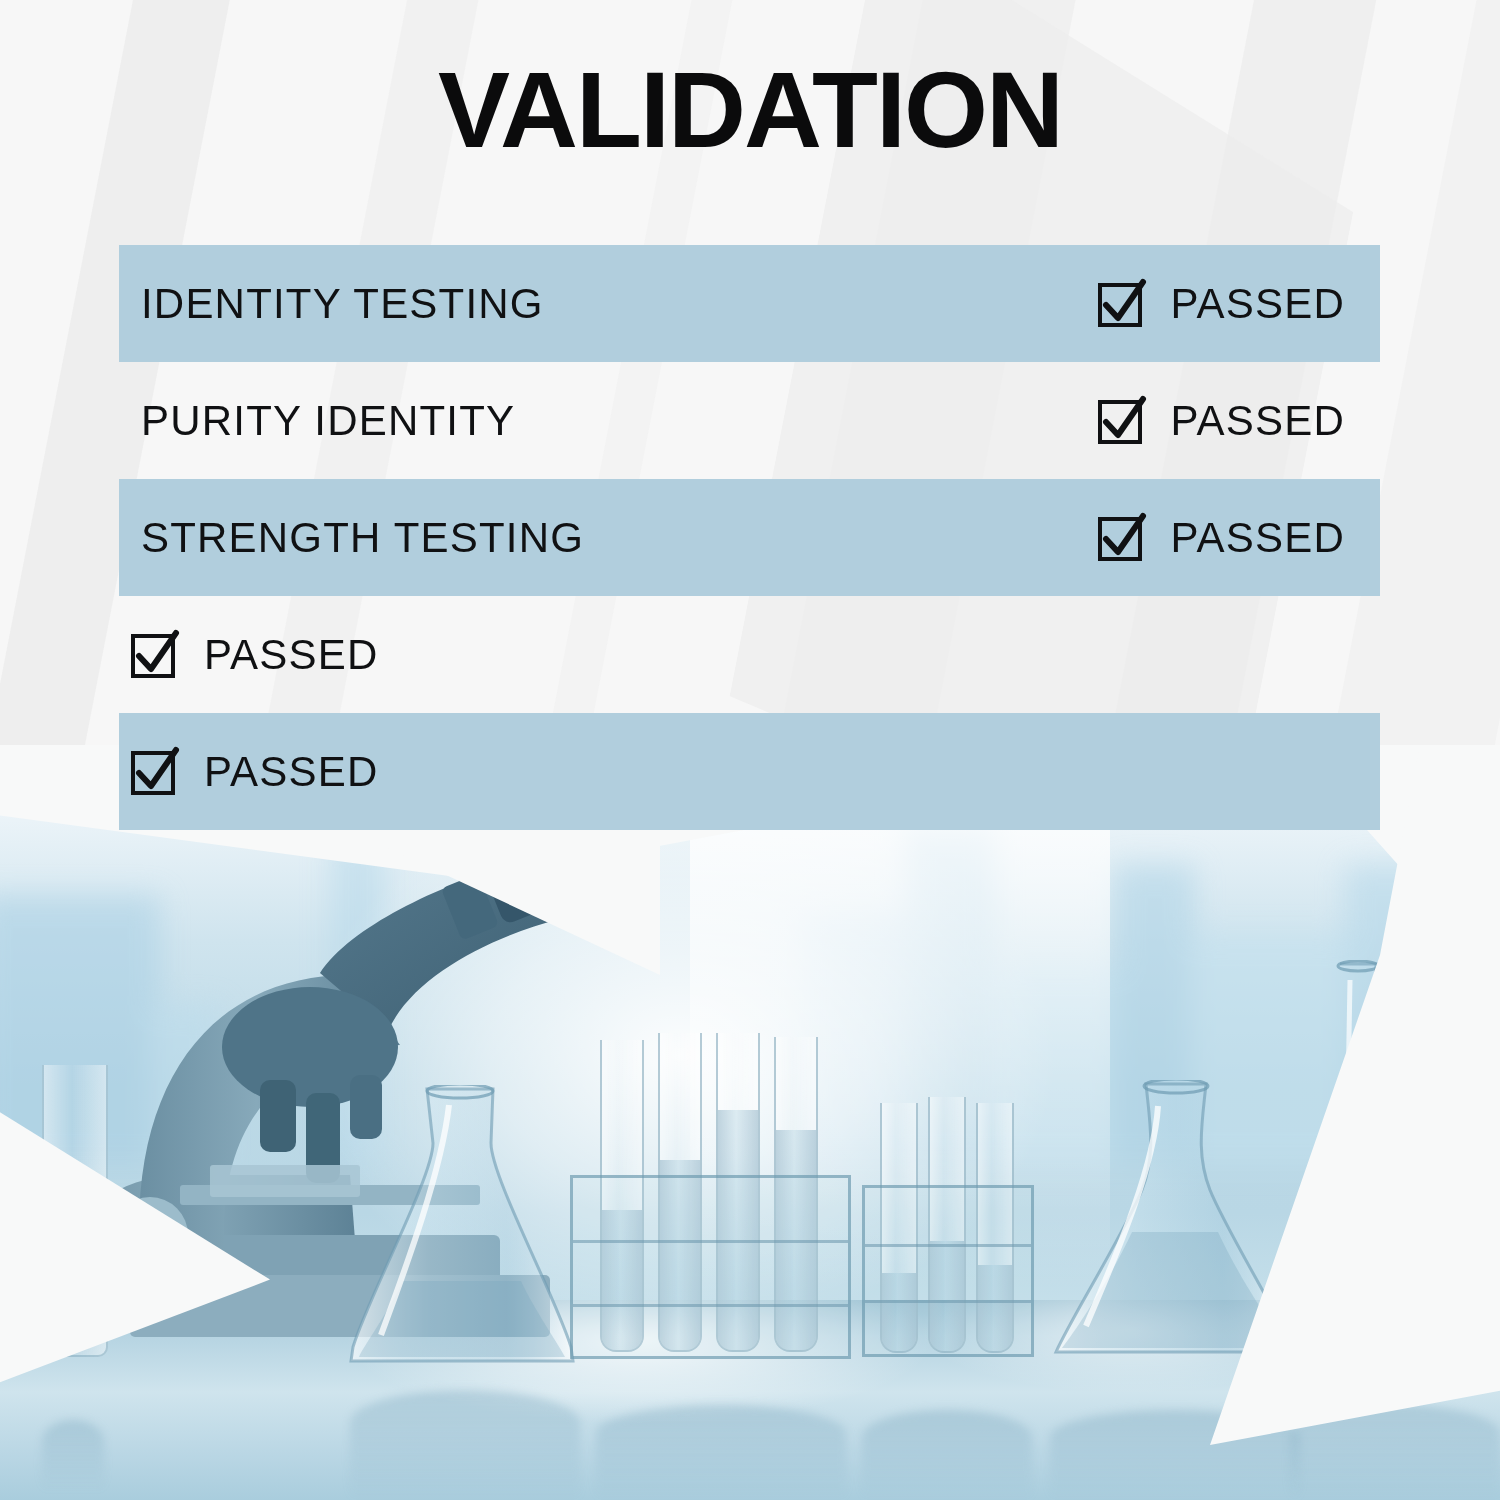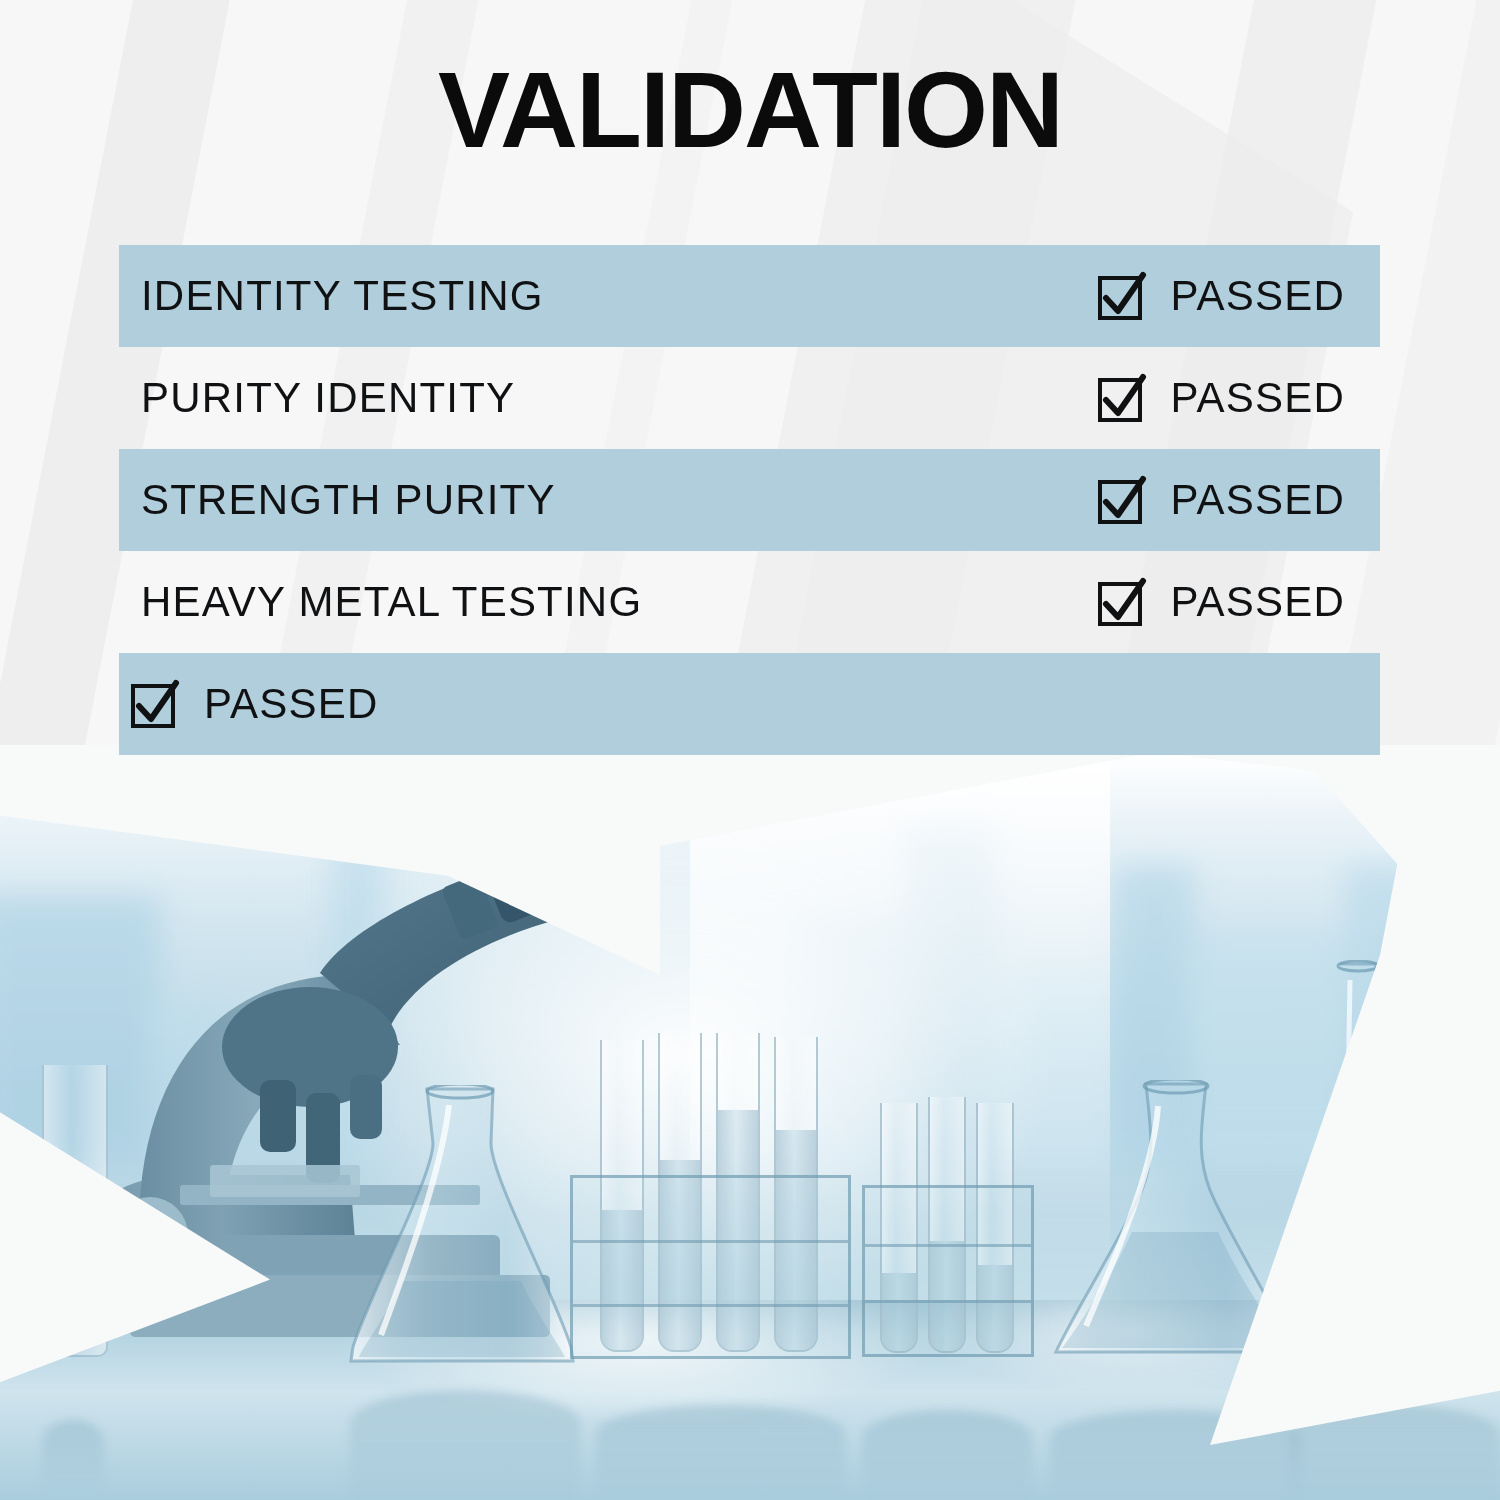--- a/index.html
+++ b/index.html
@@ -69,21 +69,21 @@
   .ovD{left:-60px;top:330px;width:330px;height:330px;clip-path:polygon(0 0,100% 62%,0 100%);}
   .ovE{left:330px;top:-10px;width:330px;height:240px;clip-path:polygon(0 0,100% 0,100% 100%,16% 46%);}
 
   
   .title{position:absolute;left:0;top:55px;width:1500px;text-align:center;z-index:5;
          font-weight:bold;font-size:108px;line-height:1.02;letter-spacing:-2px;color:#0b0b0c;
          font-family:"Liberation Sans","DejaVu Sans",sans-serif;}
 
   
   .list{position:absolute;left:119px;top:245px;width:1261px;z-index:5;}
-  .row{position:relative;height:102px;display:flex;align-items:center;justify-content:space-between;}
+  .row{position:relative;height:117px;display:flex;align-items:center;justify-content:space-between;}
   .row.shaded{background:#b1cedd;}
   .row-label{font-size:42px;letter-spacing:1.2px;color:#101113;font-weight:500;
              padding-left:22px;white-space:nowrap;}
   .row.indent .row-label{padding-left:37px;}
   .status{display:flex;align-items:center;gap:26px;padding-right:35px;padding-left:12px;}
   .cbox{position:relative;width:47px;height:47px;flex:none;}
   .cbox svg{display:block;overflow:visible;}
   .status-text{font-size:42px;letter-spacing:1.2px;color:#101113;font-weight:500;}
 </style>
 </head>
@@ -271,34 +271,33 @@
           <svg width="47" height="47" viewBox="0 0 47 47">
             <rect x="2" y="5" width="40" height="40" fill="none" stroke="#101113" stroke-width="4"></rect>
             <path d="M8 25 L20 38 L45 2" fill="none" stroke="#101113" stroke-width="6" stroke-linecap="round" stroke-linejoin="round"></path>
           </svg>
         </span>
         <span class="status-text">PASSED</span>
       </div>
     </div>
 
     <div class="row shaded">
-      <div class="row-label">STRENGTH PURITY</div>
+      <div class="row-label">STRENGTH TESTING</div>
       <div class="status">
         <span class="cbox">
           <svg width="47" height="47" viewBox="0 0 47 47">
             <rect x="2" y="5" width="40" height="40" fill="none" stroke="#101113" stroke-width="4"></rect>
             <path d="M8 25 L20 38 L45 2" fill="none" stroke="#101113" stroke-width="6" stroke-linecap="round" stroke-linejoin="round"></path>
           </svg>
         </span>
         <span class="status-text">PASSED</span>
       </div>
     </div>
 
     <div class="row">
-      <div class="row-label">HEAVY METAL TESTING</div>
       <div class="status">
         <span class="cbox">
           <svg width="47" height="47" viewBox="0 0 47 47">
             <rect x="2" y="5" width="40" height="40" fill="none" stroke="#101113" stroke-width="4"></rect>
             <path d="M8 25 L20 38 L45 2" fill="none" stroke="#101113" stroke-width="6" stroke-linecap="round" stroke-linejoin="round"></path>
           </svg>
         </span>
         <span class="status-text">PASSED</span>
       </div>
     </div>

